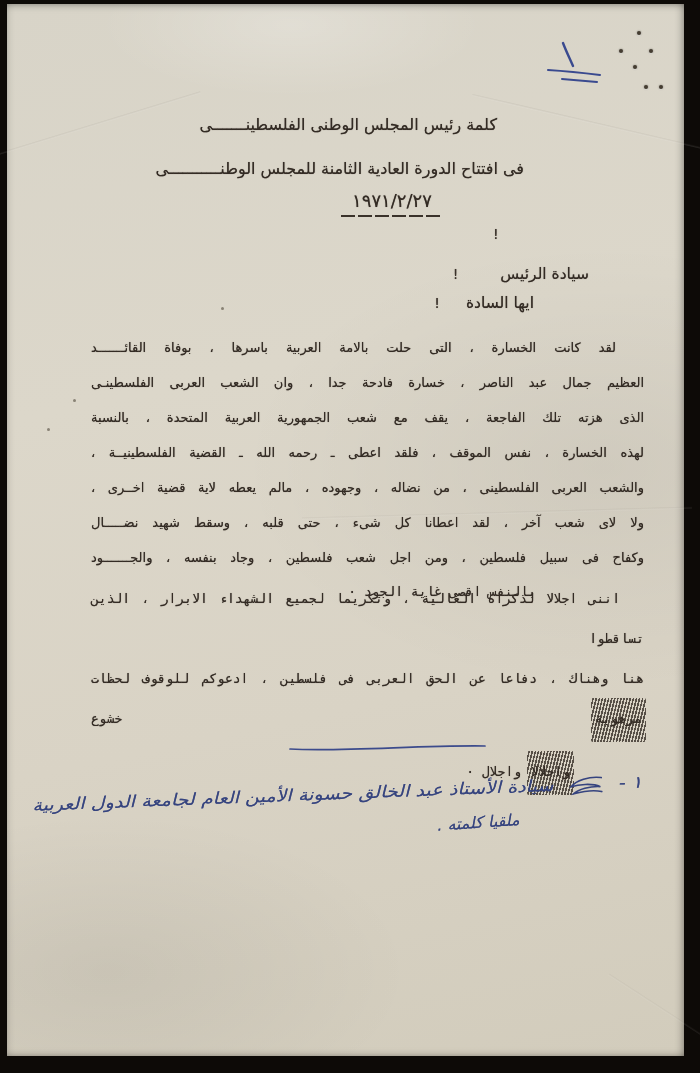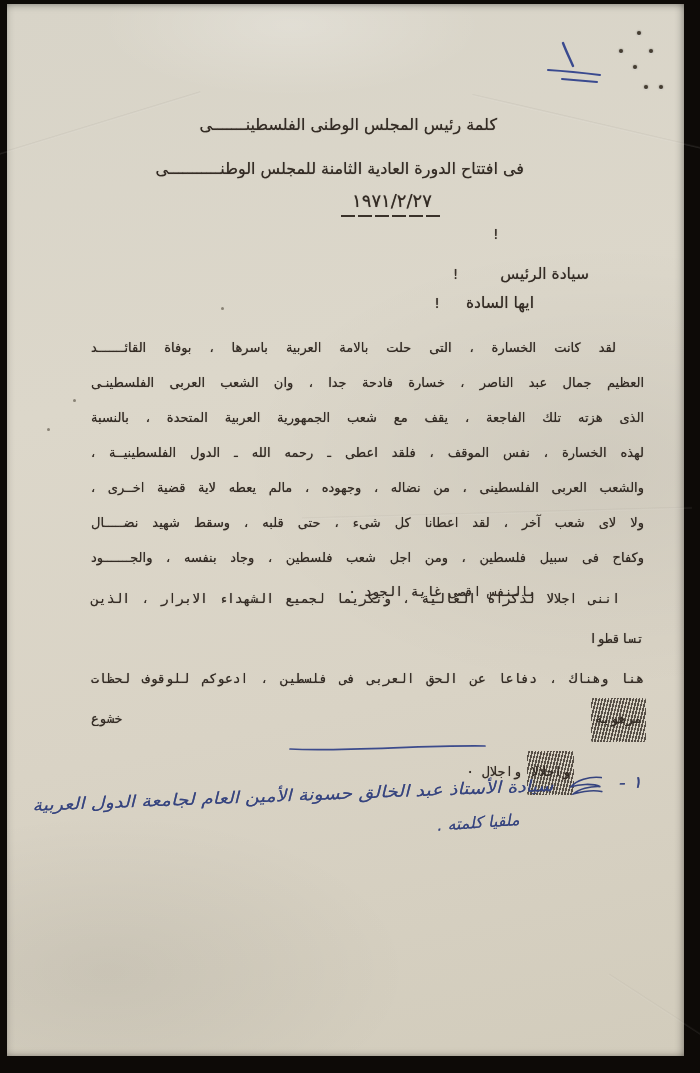--- a/index.html
+++ b/index.html
@@ -109,21 +109,21 @@
     <span>سيادة الرئيس</span><span class="mark excl" style="margin-right:42px;">!</span>
   </div>
   <div class="abs type sal" style="top:290px;right:150px;">
     <span>ايها السادة</span><span class="mark excl" style="margin-right:26px;">!</span>
   </div>
 
   <div class="abs type bodyblock p1" style="top:326px;">
     <div class="ln just indent1">لقد كانت الخسارة ، التى حلت بالامة العربية باسرها ، بوفاة القائـــــــد</div>
     <div class="ln just">العظيم جمال عبد الناصر ، خسارة فادحة جدا ، وان الشعب العربى الفلسطينـى</div>
     <div class="ln just">الذى هزته تلك الفاجعة ، يقف مع شعب الجمهورية العربية المتحدة ، بالنسبة</div>
-    <div class="ln just">لهذه الخسارة ، نفس الموقف ، فلقد اعطى ـ رحمه الله ـ الدول الفلسطينيــة ،</div>
+    <div class="ln just">لهذه الخسارة ، نفس الموقف ، فلقد اعطى ـ رحمه الله ـ القضية الفلسطينيــة ،</div>
     <div class="ln just">والشعب العربى الفلسطينى ، من نضاله ، وجهوده ، مالم يعطه لاية قضية اخــرى ،</div>
     <div class="ln just">ولا لاى شعب آخر ، لقد اعطانا كل شىء ، حتى قلبه ، وسقط شهيد نضـــــال</div>
     <div class="ln just">وكفاح فى سبيل فلسطين ، ومن اجل شعب فلسطين ، وجاد بنفسه ، والجـــــــود</div>
     <div class="ln shortline">بالنفس اقصى غاية الجود ·</div>
   </div>
 
   <div class="abs type bodyblock p2" style="top:576px;font-family:Liberation Mono, monospace;">
     <div class="ln just indent2">اننى اجلالا لذكراه الغالية ، وتكريما لجميع الشهداء الابرار ، الذين تساقطوا</div>
     <div class="ln just">
       <span>هنا وهناك ، دفاعا عن الحق العربى فى فلسطين ، ادعوكم للوقوف لحظات</span>

